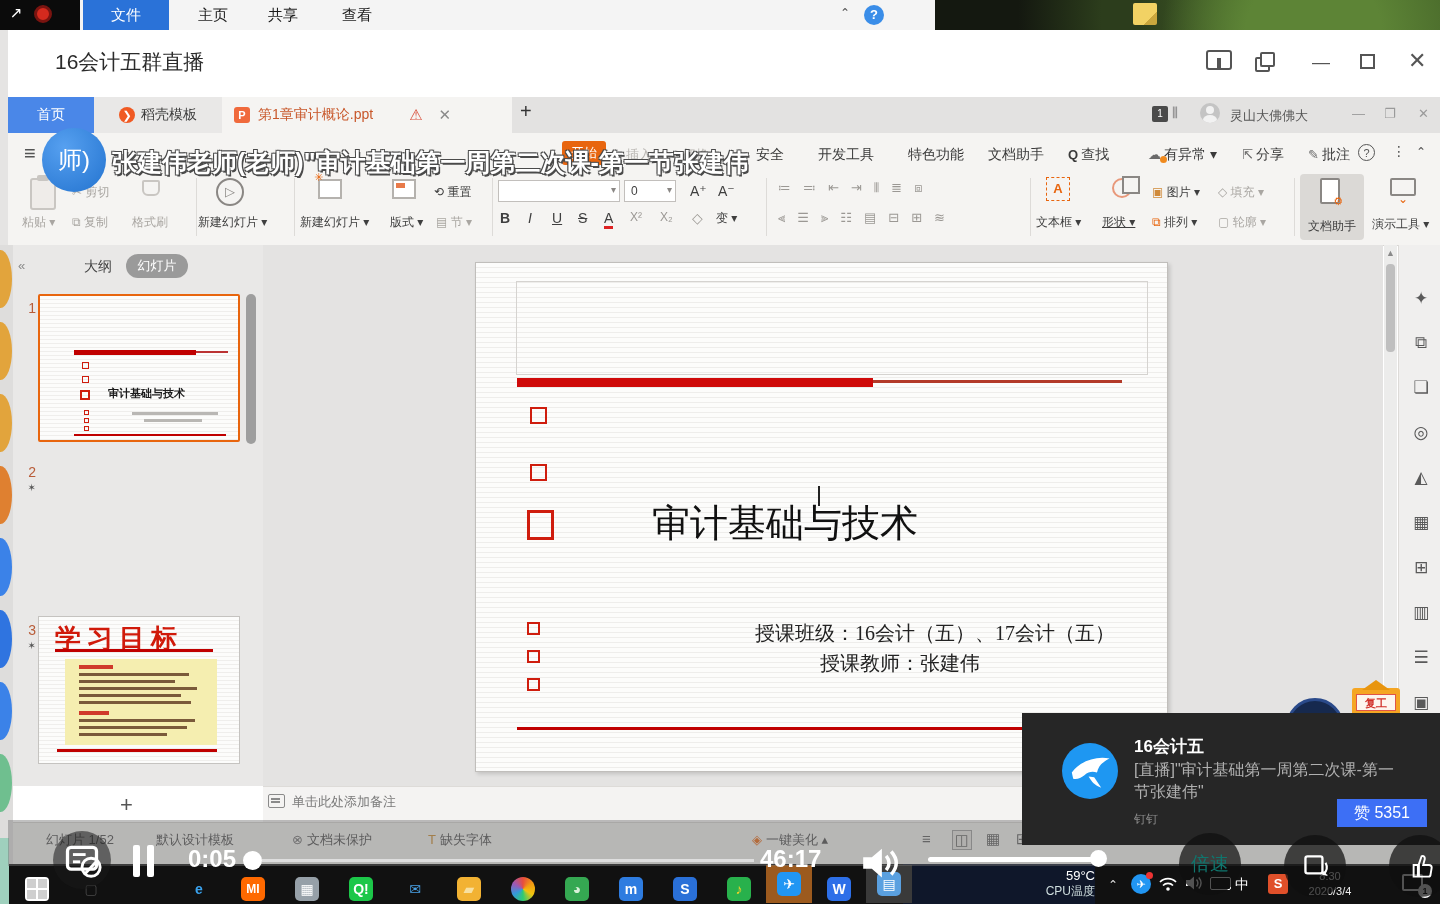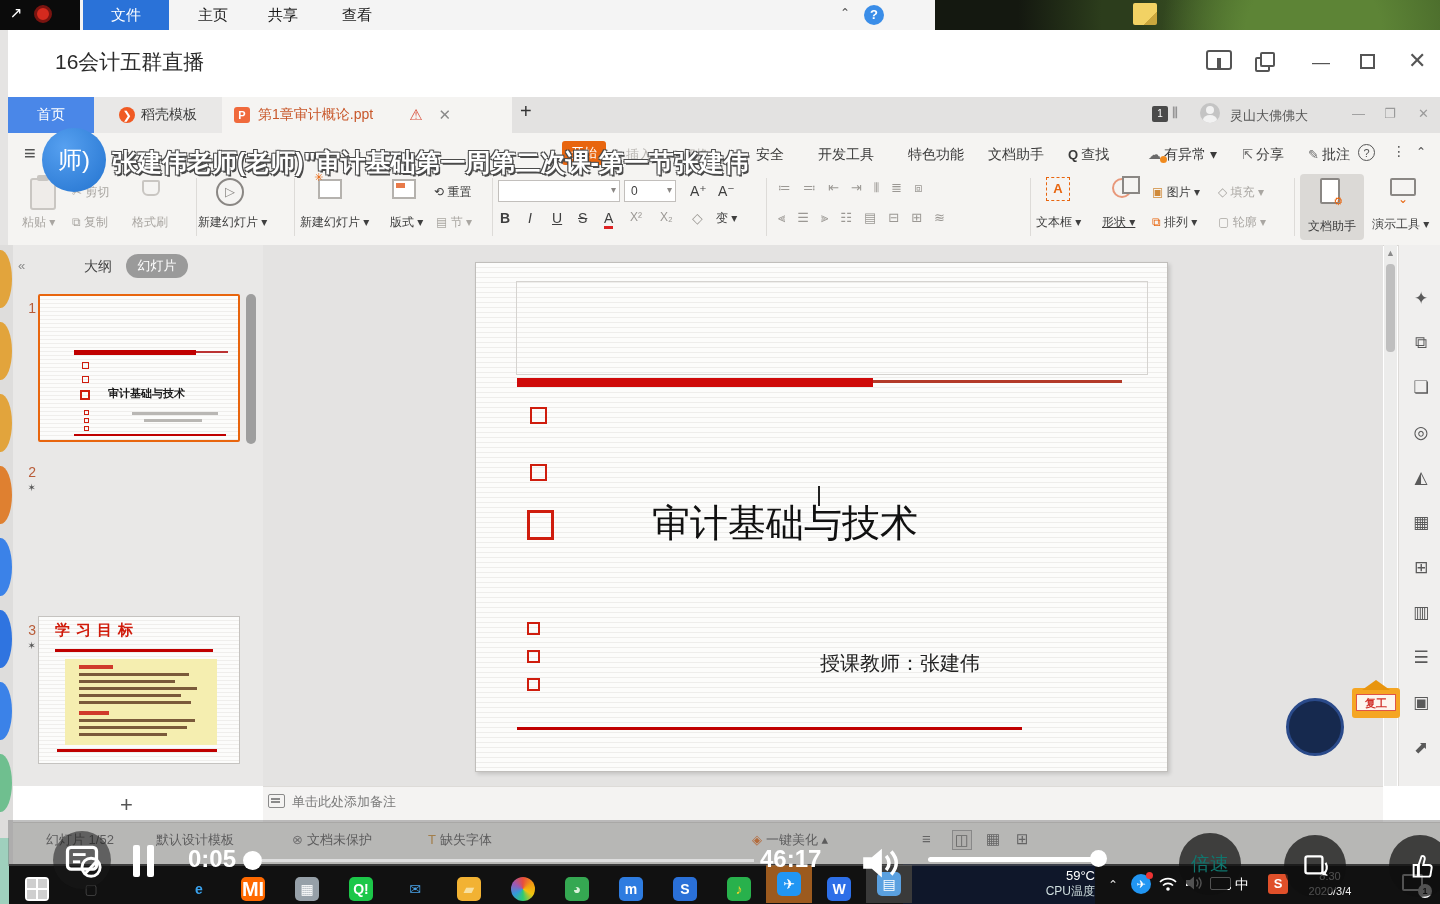--- a/index.html
+++ b/index.html
@@ -107,21 +107,21 @@
   .mini-title{position:absolute;font-size:11px;font-weight:700;color:#1a1a1a;white-space:nowrap;}
   .gbar{position:absolute;background:#b9b7b4;height:3px;}
   .t2-title{position:absolute;left:26px;top:8px;font-size:12px;font-weight:700;color:#c00000;letter-spacing:2px;white-space:nowrap;}
   .t2-box{position:absolute;left:30px;top:44px;width:108px;height:56px;background:#cfe3f5;}
   .t2-bullet{font-size:6.5px;color:#8a2a1a;line-height:10px;white-space:nowrap;}
   .t2-bullet:before{content:"• ";color:#d03a2a;}
   .t2-photo{position:absolute;left:142px;top:56px;width:52px;height:38px;background:
     radial-gradient(circle at 30% 30%,#d8c8a8 0 25%,transparent 30%),
     radial-gradient(circle at 70% 40%,#8aa4c0 0 28%,transparent 34%),
     linear-gradient(180deg,#c8b89a,#7a6a52);}
-  .t3-title{position:absolute;left:16px;top:4px;font-size:15px;font-weight:700;color:#d01a0a;letter-spacing:6px;white-space:nowrap;}
+  .t3-title{position:absolute;left:16px;top:4px;font-size:26px;font-weight:700;color:#d01a0a;letter-spacing:6px;white-space:nowrap;}
   .t3-box{position:absolute;left:26px;top:42px;width:152px;height:86px;background:#f5eeb0;}
   .t3-bar{position:absolute;height:3px;background:#7a5a3a;}
   .t3-red{position:absolute;height:4px;background:#d03a2a;}
   .add-slide{left:120px;top:792px;font-size:22px;color:#555;}
   .pscroll{left:246px;top:294px;width:10px;height:150px;background:#9e9e9e;border-radius:5px;}
   
   .canvas{left:263px;top:245px;width:1120px;height:541px;background:#e4e3e2;}
   .slide{left:475px;top:262px;width:691px;height:508px;background:repeating-linear-gradient(180deg,#fcfcfb 0 4px,#eeedeb 4px 5px);
     border:1px solid #c0bebb;box-shadow:2px 2px 4px rgba(0,0,0,.15);z-index:5;}
   .title-box{left:516px;top:281px;width:630px;height:92px;border:1px solid #d5d3d0;z-index:6;}
@@ -399,20 +399,21 @@
   <div class="abs bigbar"></div>
   <div class="abs thinbar"></div>
   <div class="abs cb" style="left:530px;top:407px;width:17px;height:17px;z-index:6;"></div>
   <div class="abs cb" style="left:530px;top:464px;width:17px;height:17px;z-index:6;"></div>
   <div class="abs cb" style="left:527px;top:510px;width:27px;height:30px;border-width:3.5px;z-index:6;"></div>
   <div class="abs main-title">审计基础与技术</div>
   <div class="abs caret"></div>
   <div class="abs cb" style="left:527px;top:622px;width:13px;height:13px;z-index:6;"></div>
   <div class="abs cb" style="left:527px;top:650px;width:13px;height:13px;z-index:6;"></div>
   <div class="abs cb" style="left:527px;top:678px;width:13px;height:13px;z-index:6;"></div>
+  <div class="abs class-line">授课班级：16会计（五）、17会计（五）</div>
   <div class="abs teacher-line">授课教师：张建伟</div>
   <div class="abs slide-bottom"></div>
 
   <div class="abs vscroll"></div>
   <div class="abs varrow">▲</div>
   <div class="abs vthumb"></div>
   <div class="abs rtool"></div>
   <div class="abs rtool-icons">
       <div class="item">✦</div>
       <div class="item">⧉</div>
@@ -439,20 +440,32 @@
   <div class="abs view-ic" style="left:922px;">≡</div>
   <div class="abs view-ic view-sel" style="left:952px;">◫</div>
   <div class="abs view-ic" style="left:986px;">▦</div>
   <div class="abs view-ic" style="left:1016px;">⊞</div>
 
   <div class="abs navy-circ"></div>
   <div class="abs reopen">
     <div class="reopen-label">复工</div>
   </div>
 
+  <div class="abs popup">
+    <div class="abs dd-logo">
+      <svg viewBox="0 0 40 40" width="56" height="56">
+        <path d="M7 21 C13 13 24 9 34 11 C28 14 26 17 25 21 C21.5 20.2 19 20.5 16 23 C13.5 25 11 26 8 25.5 Z" fill="#fff"></path>
+        <path d="M19 24 C21 27.5 23.5 30.5 28 32 L23 24.5 Z" fill="#fff"></path>
+      </svg>
+    </div>
+    <div class="abs popup-title">16会计五</div>
+    <div class="abs popup-body">[直播]"审计基础第一周第二次课-第一节张建伟"</div>
+    <div class="abs popup-app">钉钉</div>
+    <div class="abs like-badge">赞 5351</div>
+  </div>
 
   <div class="abs pstrip"></div>
   <div class="abs danmaku">
     <svg viewBox="0 0 32 32" width="58" height="58">
       <rect x="8" y="9" width="16" height="12" rx="2" fill="none" stroke="#fff" stroke-width="1.8"></rect>
       <line x1="11" y1="13" x2="18" y2="13" stroke="#fff" stroke-width="1.6"></line>
       <line x1="11" y1="17" x2="15" y2="17" stroke="#fff" stroke-width="1.6"></line>
       <circle cx="21" cy="20" r="5" fill="none" stroke="#fff" stroke-width="1.6"></circle>
       <line x1="17.8" y1="23.5" x2="24.2" y2="16.5" stroke="#fff" stroke-width="1.6"></line>
     </svg>
@@ -496,21 +509,21 @@
       <div style="width: 54px; height: 38px; display: flex; align-items: center; justify-content: center;">
         <div class="tbx" style="color: rgb(74, 74, 74); font-size: 14px; font-weight: 700; width: 24px; height: 24px; display: flex; align-items: center; justify-content: center;">▢</div>
       </div>
       <div style="width: 54px; height: 38px; display: flex; align-items: center; justify-content: center;">
         <div class="tbx blank" style="font-size: 14px; font-weight: 700; width: 24px; height: 24px; display: flex; align-items: center; justify-content: center;"></div>
       </div>
       <div style="width: 54px; height: 38px; display: flex; align-items: center; justify-content: center;">
         <div class="tbx" style="color: rgb(58, 163, 239); font-size: 14px; font-weight: 700; width: 24px; height: 24px; display: flex; align-items: center; justify-content: center;">e</div>
       </div>
       <div style="width: 54px; height: 38px; display: flex; align-items: center; justify-content: center;">
-        <div class="tbx" style="background: rgb(255, 105, 0); color: rgb(255, 255, 255); font-size: 20px; font-weight: 700; width: 24px; height: 24px; display: flex; align-items: center; justify-content: center; border-radius: 5px;">MI</div>
+        <div class="tbx" style="background: rgb(255, 105, 0); color: rgb(255, 255, 255); font-size: 12px; font-weight: 700; width: 24px; height: 24px; display: flex; align-items: center; justify-content: center; border-radius: 5px;">MI</div>
       </div>
       <div style="width: 54px; height: 38px; display: flex; align-items: center; justify-content: center;">
         <div class="tbx" style="background: rgb(150, 160, 168); color: rgb(255, 255, 255); font-size: 14px; font-weight: 700; width: 24px; height: 24px; display: flex; align-items: center; justify-content: center; border-radius: 5px;">▦</div>
       </div>
       <div style="width: 54px; height: 38px; display: flex; align-items: center; justify-content: center;">
         <div class="tbx" style="background: rgb(28, 199, 73); color: rgb(255, 255, 255); font-size: 14px; font-weight: 700; width: 24px; height: 24px; display: flex; align-items: center; justify-content: center; border-radius: 5px;">Q!</div>
       </div>
       <div style="width: 54px; height: 38px; display: flex; align-items: center; justify-content: center;">
         <div class="tbx" style="color: rgb(74, 163, 232); font-size: 14px; font-weight: 700; width: 24px; height: 24px; display: flex; align-items: center; justify-content: center;">✉</div>
       </div>

